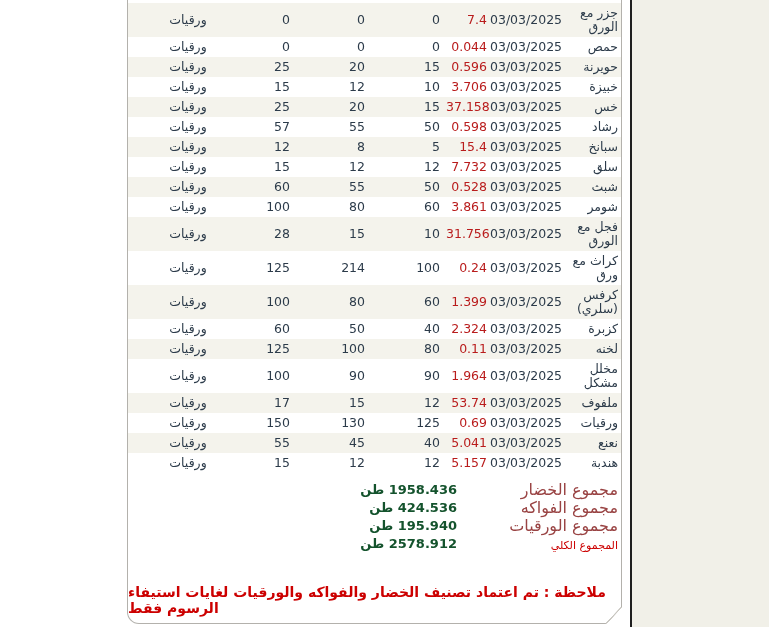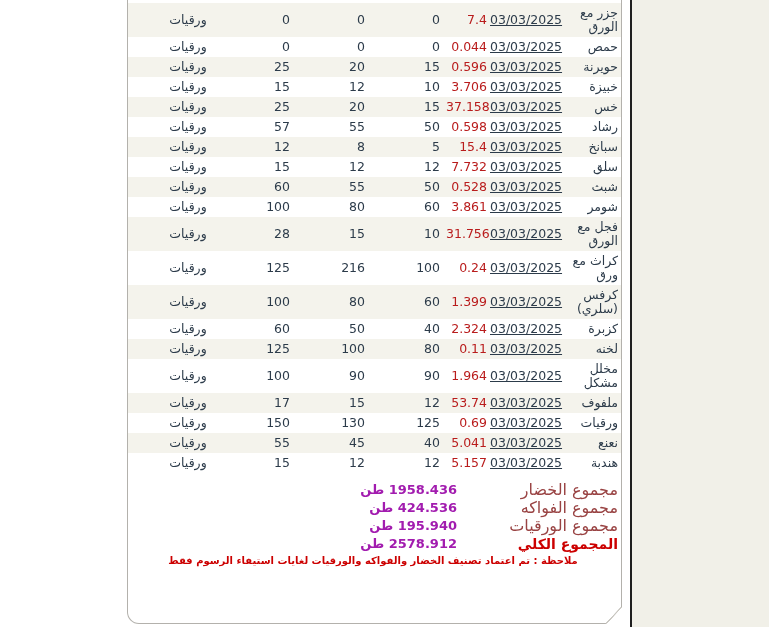--- a/index.html
+++ b/index.html
@@ -22,39 +22,39 @@
   }
   table.prices{
     direction:rtl;border-collapse:collapse;width:100%;
     margin-top:9px;
     font-size:12.5px;color:#2c3b4a;
     table-layout:fixed;
   }
   td{padding:3px 3px;line-height:14px;vertical-align:middle;}
   tr.stripe{background:#f4f3ec;}
   .c-name{width:64px;}
-  .c-date{width:58px;text-align:right;direction:ltr;padding-left:0;text-decoration:underline;}
+  .c-date{width:58px;text-align:right;direction:ltr;padding-left:0;}
   .c-qty{width:41px;text-align:right;color:#b91c1c;direction:ltr;}
   .c-v1{width:69px;text-align:right;direction:ltr;}
   .c-v2{width:69px;text-align:right;direction:ltr;}
   .c-v3{width:72px;text-align:right;direction:ltr;}
   .c-cat{text-align:center;padding-left:36px;color:#2c3b4a;text-decoration:none;cursor:pointer;}
   
   .summary{direction:rtl;margin-top:8px;}
   .summary-row{position:relative;height:18px;line-height:18px;padding-right:3px;}
   .summary-label{color:#994343;font-size:16px;}
-  .summary-row.total .summary-label{color:#cc0000;font-weight:bold;font-size:14px;}
+  .summary-row.total .summary-label{color:#cc0000;font-weight:normal;font-size:11px;}
   .summary-value{
     position:absolute;right:164px;top:0;direction:rtl;
-    color:#a21caf;font-weight:bold;font-size:13px;white-space:nowrap;
+    color:#14532d;font-weight:bold;font-size:13px;white-space:nowrap;
   }
   
   .note{
-    direction:rtl;margin-top:2px;padding-right:3px;
-    color:#cc0000;font-weight:bold;font-size:10px;text-align:center;
+    direction:rtl;margin-top:31px;padding-right:3px;
+    color:#cc0000;font-weight:bold;font-size:14px;text-align:left;
   }
   
   .dogear{position:absolute;right:-1px;bottom:-1px;width:22px;height:22px;}
 </style>
 </head>
 <body>
 
 <div class="right-strip"></div>
 
 <div class="panel">
@@ -158,21 +158,21 @@
     <td class="c-v1">10</td>
     <td class="c-v2">15</td>
     <td class="c-v3">28</td>
     <td class="c-cat">ورقيات</td>
   </tr>
         <tr>
     <td class="c-name">كراث مع ورق</td>
     <td class="c-date">03/03/2025</td>
     <td class="c-qty">0.24</td>
     <td class="c-v1">100</td>
-    <td class="c-v2">216</td>
+    <td class="c-v2">214</td>
     <td class="c-v3">125</td>
     <td class="c-cat">ورقيات</td>
   </tr>
         <tr class="stripe">
     <td class="c-name">كرفس (سلري)</td>
     <td class="c-date">03/03/2025</td>
     <td class="c-qty">1.399</td>
     <td class="c-v1">60</td>
     <td class="c-v2">80</td>
     <td class="c-v3">100</td>

